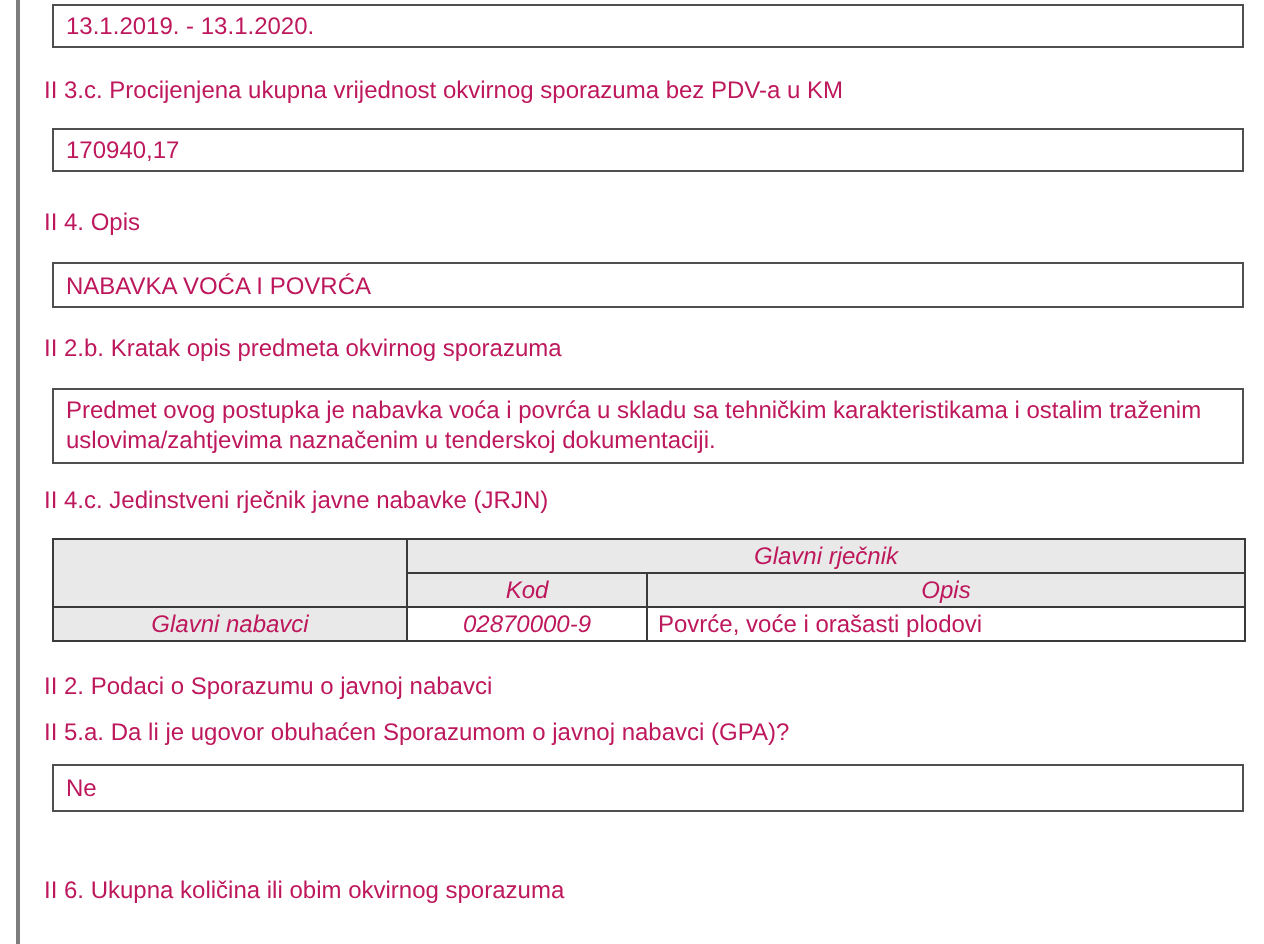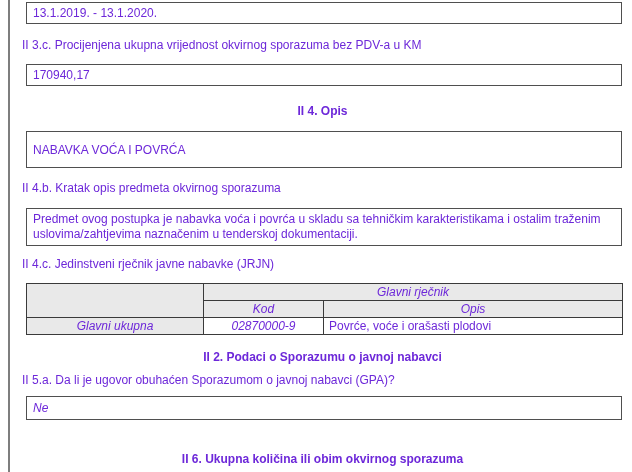--- a/index.html
+++ b/index.html
@@ -3,21 +3,21 @@
 <meta charset="utf-8">
 <style>
   html, body { margin: 0; padding: 0; }
   .page {
     position: relative;
     width: 632px;
     height: 472px;
     background: #ffffff;
     font-family: "Liberation Sans", sans-serif;
     font-size: 12px;
-    color: #6d28d9;
+    color: #be185d;
     overflow: hidden;
   }
   .left-rule {
     position: absolute;
     left: 8px;
     top: 0;
     width: 2px;
     height: 472px;
     background: #7e7e7e;
   }
@@ -40,38 +40,37 @@
     display: block;
     padding: 3px 6px;
     line-height: 15px;
   }
   .label {
     line-height: 14px;
   }
   .heading {
     margin: 0;
     font-size: 12px;
-    font-weight: bold;
+    font-weight: normal;
     line-height: 14px;
-    text-align: center;
   }
   
   .box-dates   { margin-top: 2px;  height: 22px; }
   .lbl-ii3c    { margin-top: 14px; }
   .box-value   { margin-top: 12px; height: 22px; }
   .hd-ii4      { margin-top: 18px; }
   .lbl-ii4a    { margin-top: 10px; }
-  .box-name    { margin-top: 13px; height: 37px; }
+  .box-name    { margin-top: 13px; height: 23px; }
   .lbl-ii4b    { margin-top: 13px; }
   .box-desc    { margin-top: 13px; min-height: 36px; }
   .lbl-ii4c    { margin-top: 11px; }
   .jrjn-table  { margin-top: 12px; margin-left: 4px; }
   .hd-ii5      { margin-top: 15px; }
   .lbl-ii5a    { margin-top: 9px; }
-  .box-gpa     { margin-top: 9px;  height: 24px; font-style: italic; }
+  .box-gpa     { margin-top: 9px;  height: 24px; }
   .hd-ii6      { margin-top: 32px; }
   
   table.jrjn-table {
     border-collapse: collapse;
     table-layout: fixed;
     width: 596px;
   }
   table.jrjn-table td {
     border: 1px solid #3a3a3a;
     height: 16px;
@@ -101,21 +100,21 @@
       <span>170940,17</span>
     </div>
 
     <div class="heading hd-ii4">II 4. Opis</div>
 
 
     <div class="field-box box-name">
       <span>NABAVKA VOĆA I POVRĆA</span>
     </div>
 
-    <div class="label lbl-ii4b">II 4.b. Kratak opis predmeta okvirnog sporazuma</div>
+    <div class="label lbl-ii4b">II 2.b. Kratak opis predmeta okvirnog sporazuma</div>
 
     <div class="field-box multiline box-desc">
       <span>Predmet ovog postupka je nabavka voća i povrća u skladu sa tehničkim karakteristikama i ostalim traženim uslovima/zahtjevima naznačenim u tenderskoj dokumentaciji.</span>
     </div>
 
     <div class="label lbl-ii4c">II 4.c. Jedinstveni rječnik javne nabavke (JRJN)</div>
 
     <table class="jrjn-table">
       <colgroup>
         <col style="width:177px">
@@ -125,21 +124,21 @@
       <tbody>
         <tr>
           <td class="gray" rowspan="2"></td>
           <td class="gray center" colspan="2">Glavni rječnik</td>
         </tr>
         <tr>
           <td class="gray center">Kod</td>
           <td class="gray center">Opis</td>
         </tr>
         <tr>
-          <td class="gray center">Glavni ukupna</td>
+          <td class="gray center">Glavni nabavci</td>
           <td class="center">02870000-9</td>
           <td>Povrće, voće i orašasti plodovi</td>
         </tr>
       </tbody>
     </table>
 
     <div class="heading hd-ii5">II 2. Podaci o Sporazumu o javnoj nabavci</div>
 
     <div class="label lbl-ii5a">II 5.a. Da li je ugovor obuhaćen Sporazumom o javnoj nabavci (GPA)?</div>
 

